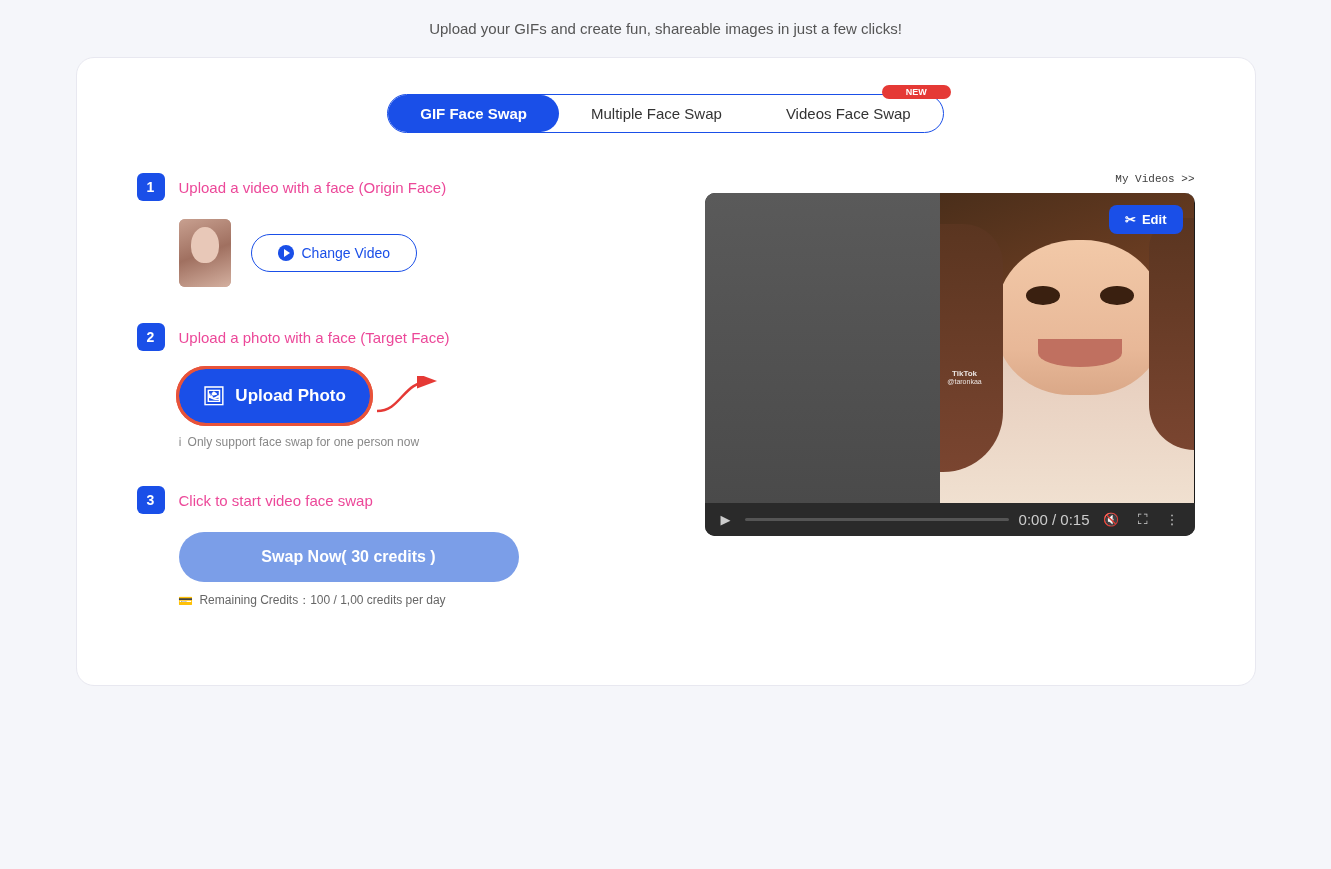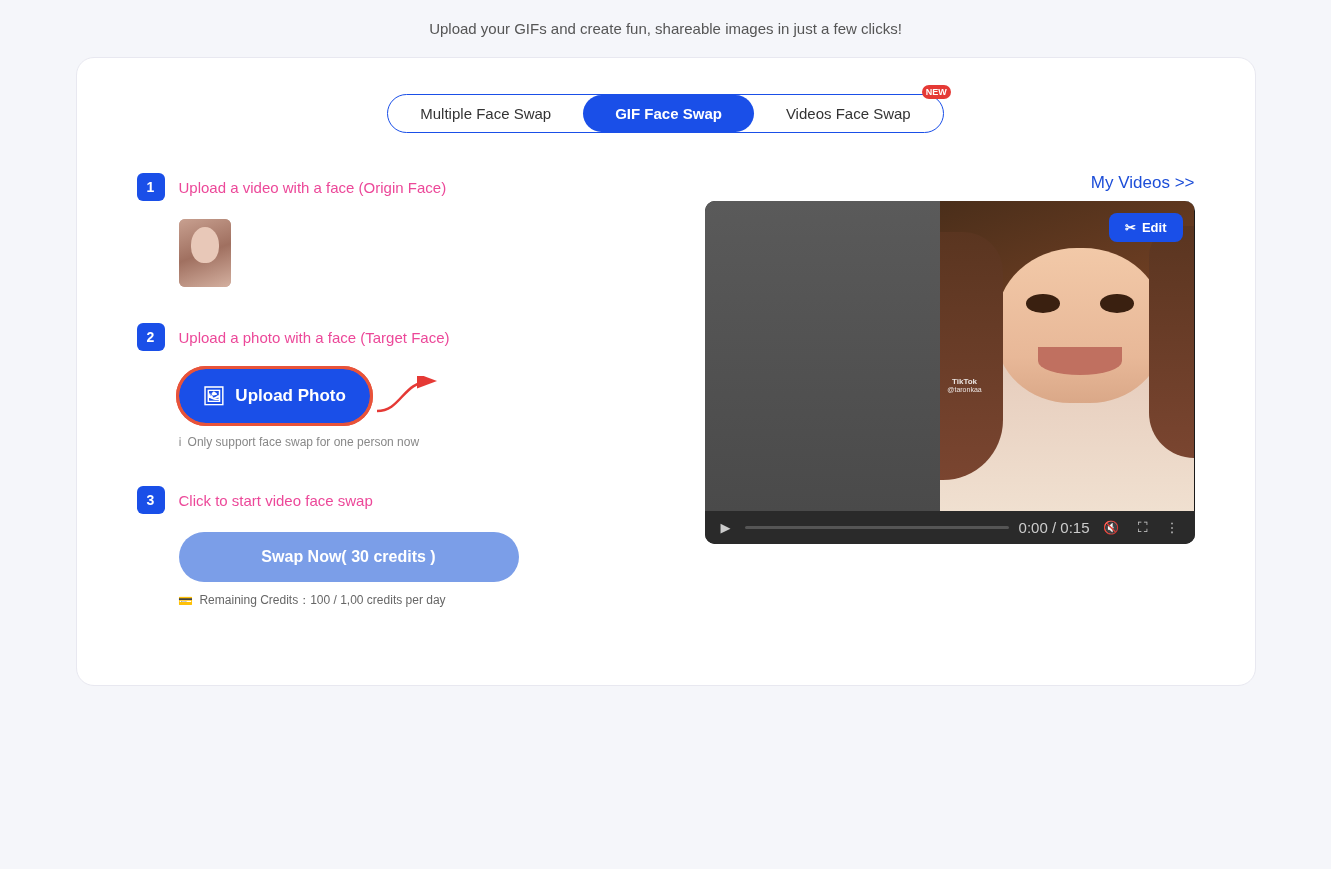--- a/index.html
+++ b/index.html
@@ -63,21 +63,21 @@
       font-weight: 600;
     }
     .tab-btn .new-badge {
       position: absolute;
       top: -10px;
       right: -8px;
       background: #e53935;
       color: #fff;
       font-size: 9px;
       font-weight: 700;
-      padding: 2px 4px;
+      padding: 2px 24px;
       border-radius: 8px;
     }
     
     .content-area {
       display: flex;
       gap: 48px;
     }
     .left-panel {
       flex: 1;
       min-width: 0;
@@ -223,25 +223,26 @@
       color: #666;
       font-size: 12px;
       margin-top: 10px;
     }
     
     .video-panel {
       position: relative;
     }
     .my-videos-link {
       text-align: right;
-      color: #1d4ed8;
-      font-size: 17px;
+      color: #404040;
+      font-size: 11px;
       font-weight: 500;
       margin-bottom: 8px;
       cursor: pointer;
+      font-family: Liberation Mono, monospace;
     }
     .video-player-container {
       background: #1a1a1a;
       border-radius: 10px;
       overflow: hidden;
       position: relative;
     }
     .video-display {
       width: 100%;
       height: 310px;
@@ -344,25 +345,25 @@
 <body>
 
 <div class="page-wrapper">
 
   <p class="subtitle">Upload your GIFs and create fun, shareable images in just a few clicks!</p>
 
   <div class="main-card">
 
     <div class="tabs-row">
       <div class="tabs-container">
+        <button class="tab-btn active">
+          <span>GIF Face Swap</span>
+        </button>
         <button class="tab-btn">
           <span>Multiple Face Swap</span>
-        </button>
-        <button class="tab-btn active">
-          <span>GIF Face Swap</span>
         </button>
         <button class="tab-btn">
           <span>Videos Face Swap</span>
           <span class="new-badge">NEW</span>
         </button>
       </div>
     </div>
 
     <div class="content-area">
 
@@ -372,20 +373,24 @@
           <div class="step-header">
             <div class="step-badge">1</div>
             <span class="step-label">Upload a video with a face  (Origin Face)</span>
           </div>
           <div class="step1-content">
 
             <div class="video-thumbnail">
               <div class="video-thumbnail-img"></div>
             </div>
 
+            <button class="change-video-btn">
+              <div class="play-icon"></div>
+              <span>Change Video</span>
+            </button>
           </div>
         </div>
 
         <div class="step-section">
           <div class="step-header">
             <div class="step-badge">2</div>
             <span class="step-label">Upload a photo with a face  (Target Face)</span>
           </div>
           <div class="step2-content">
             <div style="position:relative; display:inline-block;">

